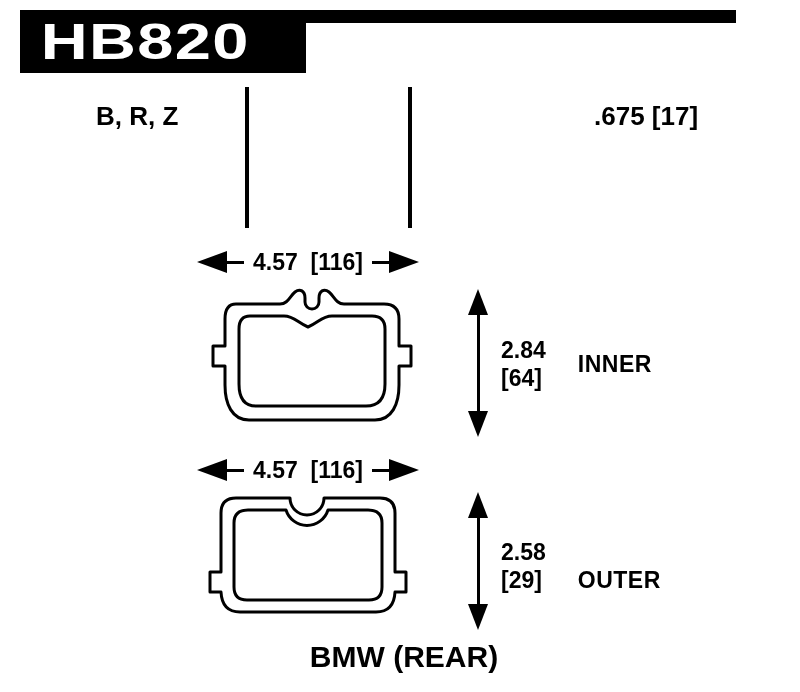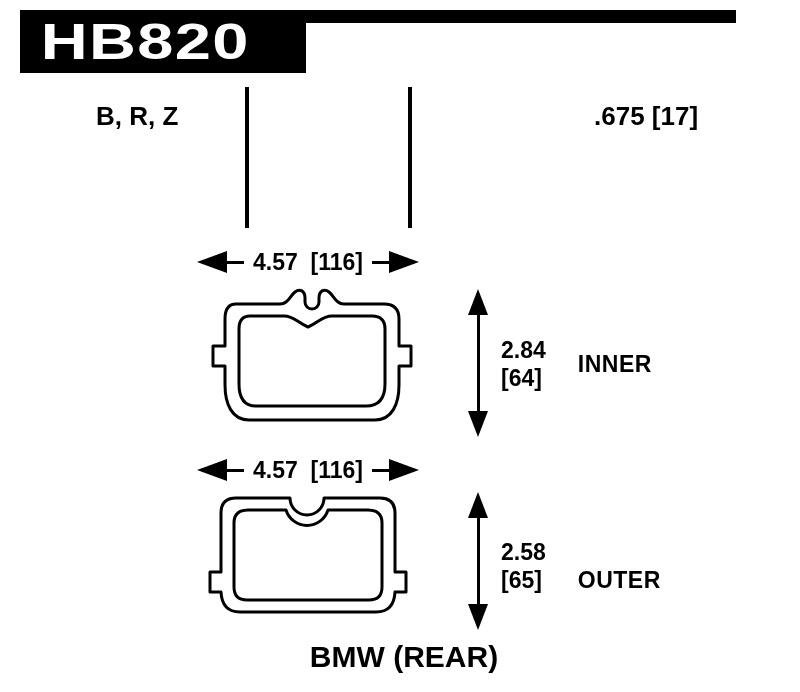--- a/index.html
+++ b/index.html
@@ -109,20 +109,20 @@
   </svg>
 
   <div class="vdim vdim-2">
     <span class="ah ah-up"></span>
     <span class="vline"></span>
     <span class="ah ah-down"></span>
   </div>
   <div class="dimtext dimtext-2">
     <div class="dim-nums">
       <div>2.58</div>
-      <div>[65]</div>
+      <div>[29]</div>
     </div>
     <div class="pad-side-label">OUTER</div>
   </div>
 
   <div class="footer">BMW (REAR)</div>
 
 </div>
 
 </body></html>

